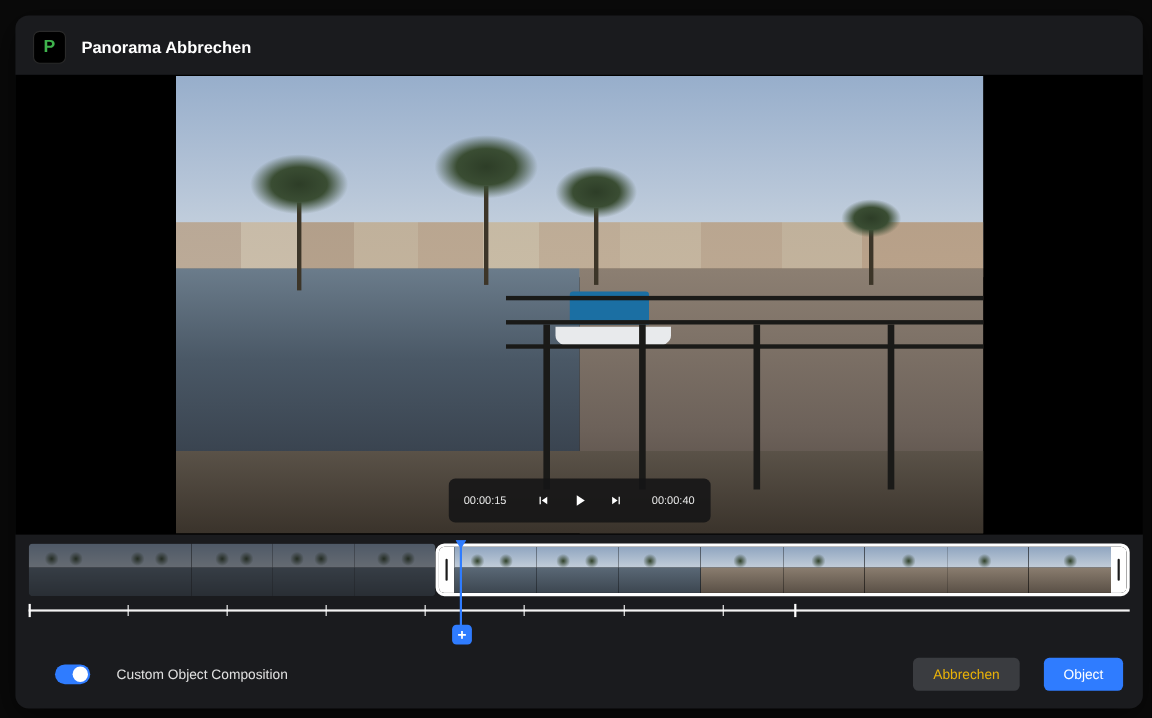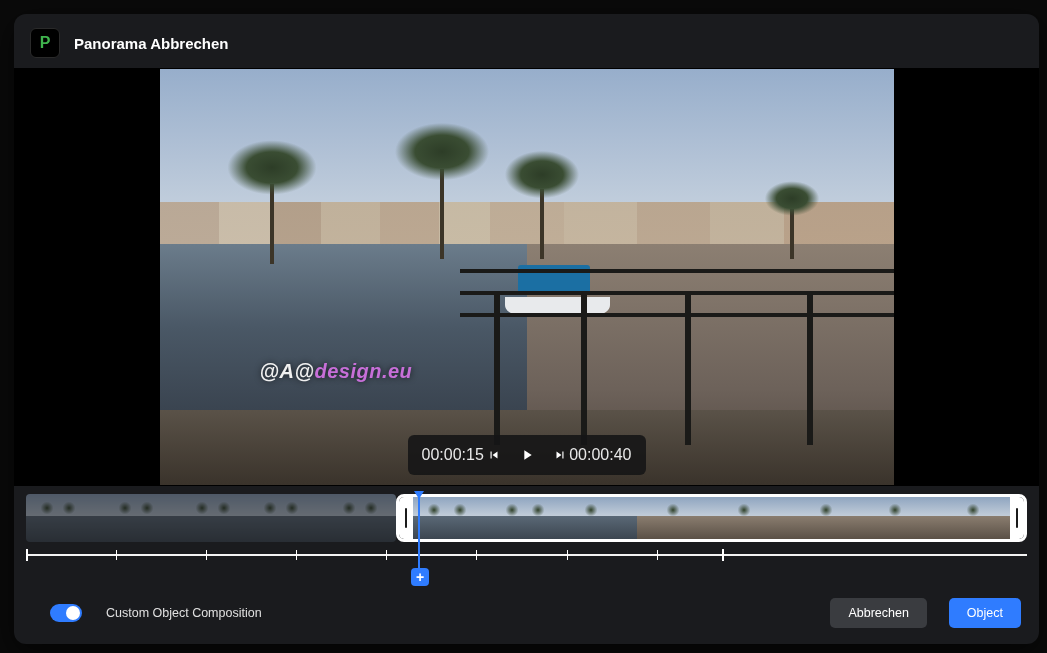--- a/index.html
+++ b/index.html
@@ -168,21 +168,21 @@
     transform: translateX(-50%);
     width: 238px;
     height: 40px;
     background: rgba(20,20,22,0.88);
     border-radius: 6px;
     display: flex;
     align-items: center;
     justify-content: space-between;
     padding: 0 14px;
     color: #e8e8e8;
-    font-size: 16px;
+    font-size: 10px;
   }
   .pc-group { display:flex; align-items:center; gap:18px; }
   .pc-btn { cursor:pointer; display:flex; align-items:center; }
   .pc-btn svg { fill:#fff; }
 
   .timeline-area {
     padding: 8px 12px 4px 12px;
   }
   .timeline-strip {
     position: relative;
@@ -308,21 +308,21 @@
     padding: 0 18px;
     border-radius:5px;
     font-size:12.5px;
     display:flex;
     align-items:center;
     justify-content:center;
     cursor:pointer;
     border:none;
     margin-left:10px;
   }
-  .btn-secondary { background:#3a3c40; color:#ffffff; }
+  .btn-secondary { background:#3a3c40; color:#eab308; }
   .btn-primary { background:#2f7cff; color:#fff; font-weight:500; }
 </style>
 </head>
 <body>
 
 <div class="dialog">
 
   <div class="header">
     <div class="app-icon">
       <span class="app-icon-letter">P</span>
@@ -354,23 +354,20 @@
           <div class="boat-hull"></div>
         </div>
       <div class="rails">
         <div class="rail-bar" style="top:20px"></div>
         <div class="rail-bar" style="top:42px"></div>
         <div class="rail-bar" style="top:64px"></div>
         <div class="post" style="left:8%; height:150px"></div>
         <div class="post" style="left:28%; height:150px"></div>
         <div class="post" style="left:52%; height:150px"></div>
         <div class="post" style="left:80%; height:150px"></div>
-      </div>
-      <div class="watermark">
-        <span>@A@</span><span class="accent">design.eu</span>
       </div>
 
       <div class="player-controls">
         <span>00:00:15</span>
         <div class="pc-group">
           <div class="pc-btn">
             <svg width="14" height="14" viewBox="0 0 24 24">
                 <path d="M6 6h2v12H6V6zm3.5 6l8.5 6V6l-8.5 6z"></path>
               </svg>
           </div>

